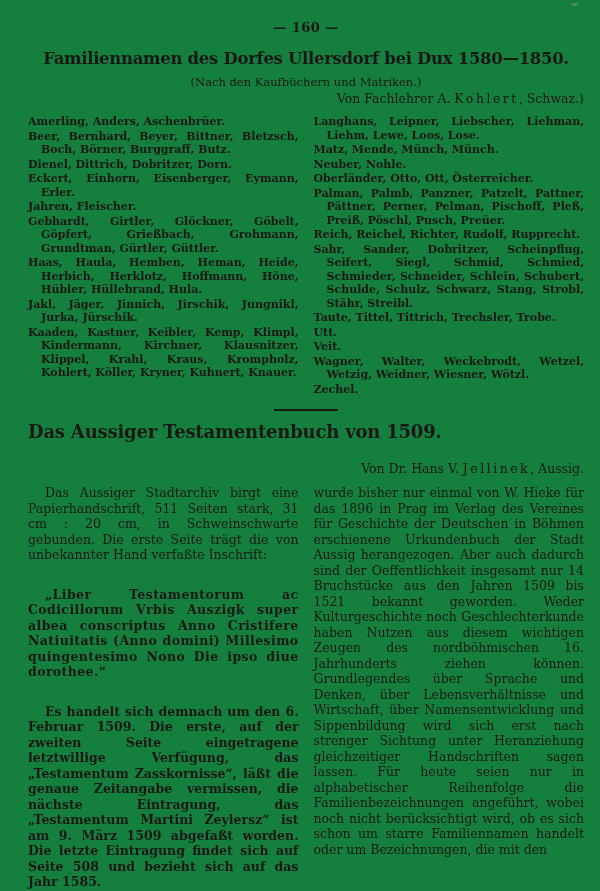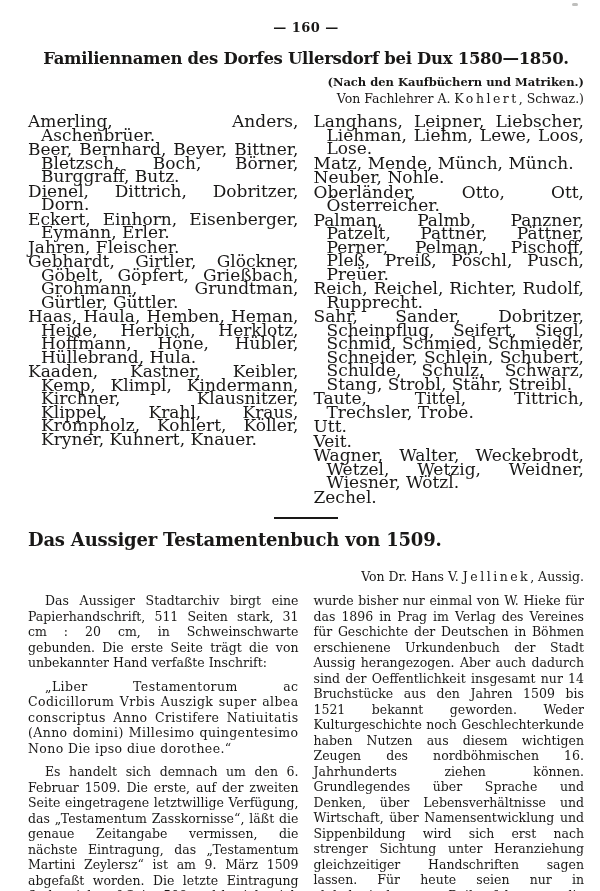--- a/index.html
+++ b/index.html
@@ -1,42 +1,42 @@
 <!DOCTYPE html>
 <html lang="de"><head>
 <meta charset="utf-8">
 <style>
   html,body{margin:0;padding:0;background:#e9e9e6;}
   .page{
     position:relative;width:600px;height:891px;margin:0 auto;
-    background:#ffffff;color:#191817;overflow:hidden;box-sizing:border-box;
+    background:#15803d;color:#191817;overflow:hidden;box-sizing:border-box;
     padding:20px 16px 0 28px;
     font-family:"DejaVu Serif", serif;
   }
   .speck{position:absolute;top:3px;right:22px;width:6px;height:3px;background:#8a8a86;opacity:.55;border-radius:2px;}
   .pagenum{text-align:center;font-size:13px;letter-spacing:.5px;margin-bottom:14px;font-weight:bold;}
   .t1{margin:12px 0 7px;font-size:16.5px;font-weight:bold;text-align:center;letter-spacing:-.3px;white-space:nowrap;}
-  .sub{text-align:right;font-size:11.5px;font-weight:bold;margin-bottom:2px;}
+  .sub{text-align:center;font-size:11.5px;font-weight:normal;margin-bottom:2px;}
   .byline{text-align:right;font-size:12.5px;margin-bottom:9px;}
   .sperr{letter-spacing:2.5px;}
   .cols{display:flex;gap:15px;}
   .col{flex:1 1 0;min-width:0;}
   .ng{
     margin:0 0 1px 0;padding-left:13px;text-indent:-13px;
-    font-size:17px;font-weight:normal;line-height:13.5px;
+    font-size:11px;font-weight:bold;line-height:13.5px;
     text-align:justify;
   }
   .rule{width:64px;border-top:2.5px solid #191817;margin:12px auto 10px;}
   .t2{margin:0 0 19px;font-size:18px;font-weight:bold;text-align:left;letter-spacing:-.2px;white-space:nowrap;}
   .para{
     margin:0;font-size:12.5px;line-height:15.5px;text-align:justify;
     hyphens:auto;-webkit-hyphens:auto;
   }
   .para.indent{text-indent:17px;}
-  .para.gap{margin-top:8px;}
+  .para.gap{margin-top:24px;font-weight:bold;}
   .para.latin{letter-spacing:.4px;}
 </style>
 </head>
 <body>
 
 <div class="page">
   <div class="speck"></div>
 
   <div class="pagenum">— 160 —</div>
 
@@ -47,20 +47,21 @@
 
     <div class="cols">
       <div class="col">
           <p class="ng">Amerling, Anders, Aschenbrüer.</p>
           <p class="ng">Beer, Bernhard, Beyer, Bittner, Bletzsch, Boch, Börner, Burggraff, Butz.</p>
           <p class="ng">Dienel, Dittrich, Dobritzer, Dorn.</p>
           <p class="ng">Eckert, Einhorn, Eisenberger, Eymann, Erler.</p>
           <p class="ng">Jahren, Fleischer.</p>
           <p class="ng">Gebhardt, Girtler, Glöckner, Göbelt, Göpfert, Grießbach, Grohmann, Grundtman, Gürtler, Güttler.</p>
           <p class="ng">Haas, Haula, Hemben, Heman, Heide, Herbich, Herklotz, Hoffmann, Höne, Hübler, Hüllebrand, Hula.</p>
+          <p class="ng">Jakl, Jäger, Jinnich, Jirschik, Jungnikl, Jurka, Jürschik.</p>
           <p class="ng">Kaaden, Kastner, Keibler, Kemp, Klimpl, Kindermann, Kirchner, Klausnitzer, Klippel, Krahl, Kraus, Krompholz, Kohlert, Köller, Kryner, Kuhnert, Knauer.</p>
         </div>
       <div class="col">
           <p class="ng">Langhans, Leipner, Liebscher, Liehman, Liehm, Lewe, Loos, Lose.</p>
           <p class="ng">Matz, Mende, Münch, Münch.</p>
           <p class="ng">Neuber, Nohle.</p>
           <p class="ng">Oberländer, Otto, Ott, Österreicher.</p>
           <p class="ng">Palman, Palmb, Panzner, Patzelt, Pattner, Pättner, Perner, Pelman, Pischoff, Pleß, Preiß, Pöschl, Pusch, Preüer.</p>
           <p class="ng">Reich, Reichel, Richter, Rudolf, Rupprecht.</p>
           <p class="ng">Sahr, Sander, Dobritzer, Scheinpflug, Seifert, Siegl, Schmid, Schmied, Schmieder, Schneider, Schlein, Schubert, Schulde, Schulz, Schwarz, Stang, Strobl, Stähr, Streibl.</p>

